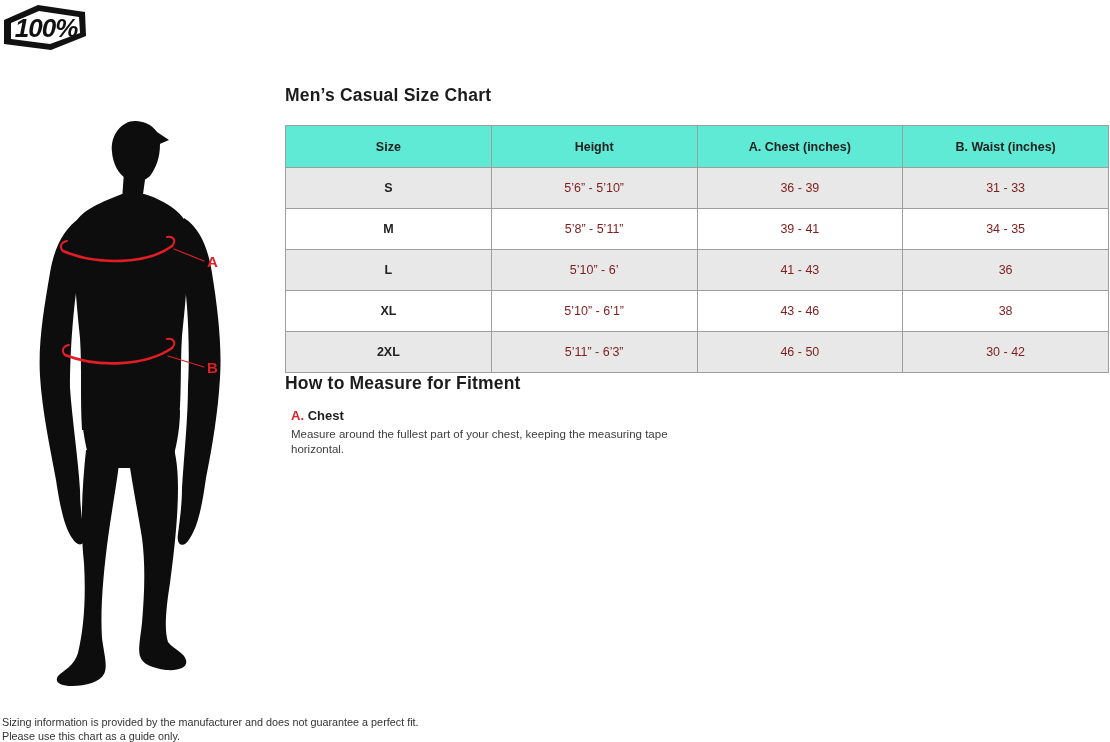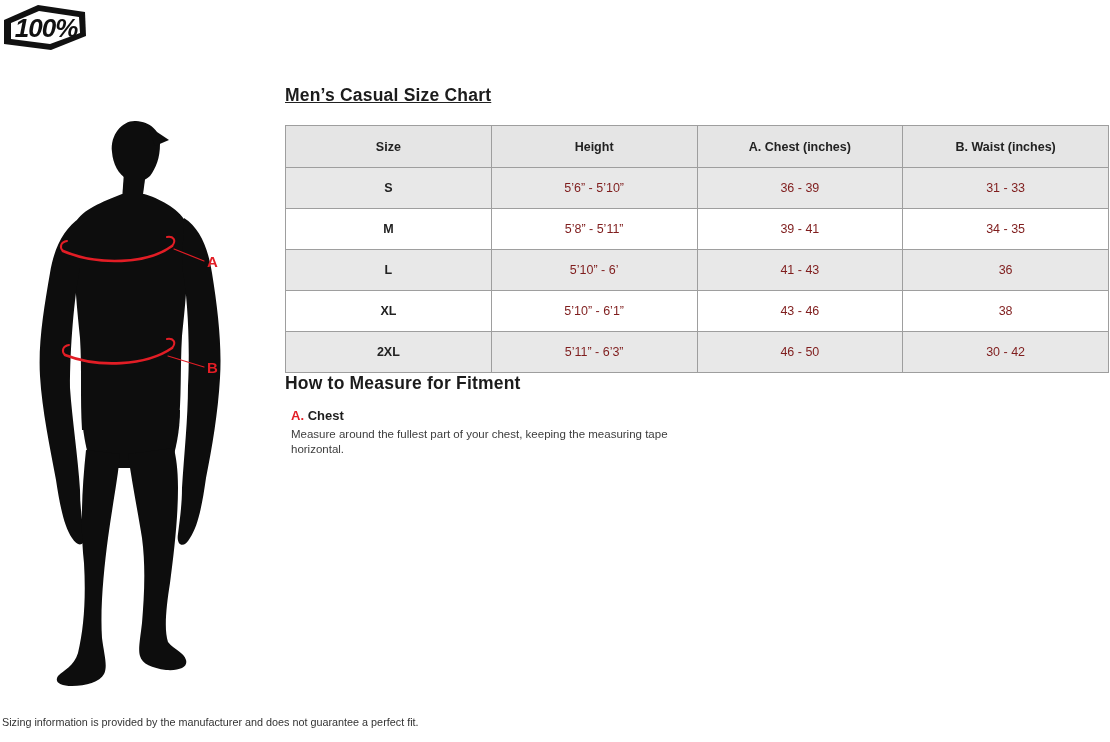--- a/index.html
+++ b/index.html
@@ -20,37 +20,37 @@
 
   
   .content { position: absolute; left: 285px; top: 85px; width: 824px; }
 
   .section-title {
     font-size: 17.5px;
     font-weight: bold;
     color: #1c1c1c;
     letter-spacing: 0.2px;
   }
-  .title-row { height: 40px; text-decoration: underline; }
+  .title-row { height: 40px; }
 
   
   table.size-chart {
     width: 100%;
     border-collapse: collapse;
     table-layout: fixed;
   }
   table.size-chart th, table.size-chart td {
     border: 1px solid #9e9e9e;
     text-align: center;
     vertical-align: middle;
     font-size: 12.5px;
   }
   table.size-chart th {
     height: 42px;
-    background: #e5e5e5;
+    background: #5eead4;
     font-weight: bold;
     color: #222;
   }
   table.size-chart td { height: 41px; color: #7f1d1d; }
   table.size-chart td.size-col { font-weight: bold; color: #222; }
   table.size-chart tbody tr:nth-child(odd) { background: #e8e8e8; }
   table.size-chart tbody tr:nth-child(even) { background: #ffffff; }
 
   
   .measure-heading { }
@@ -186,13 +186,14 @@
         <span>Chest</span>
       </div>
       <div class="measure-desc">Measure around the fullest part of your chest, keeping the measuring tape horizontal.</div>
     </div>
   </div>
 
 </div>
 
 <div class="footer">
   <div>Sizing information is provided by the manufacturer and does not guarantee a perfect fit.</div>
+  <div>Please use this chart as a guide only.</div>
 </div>
 
 </body></html>

